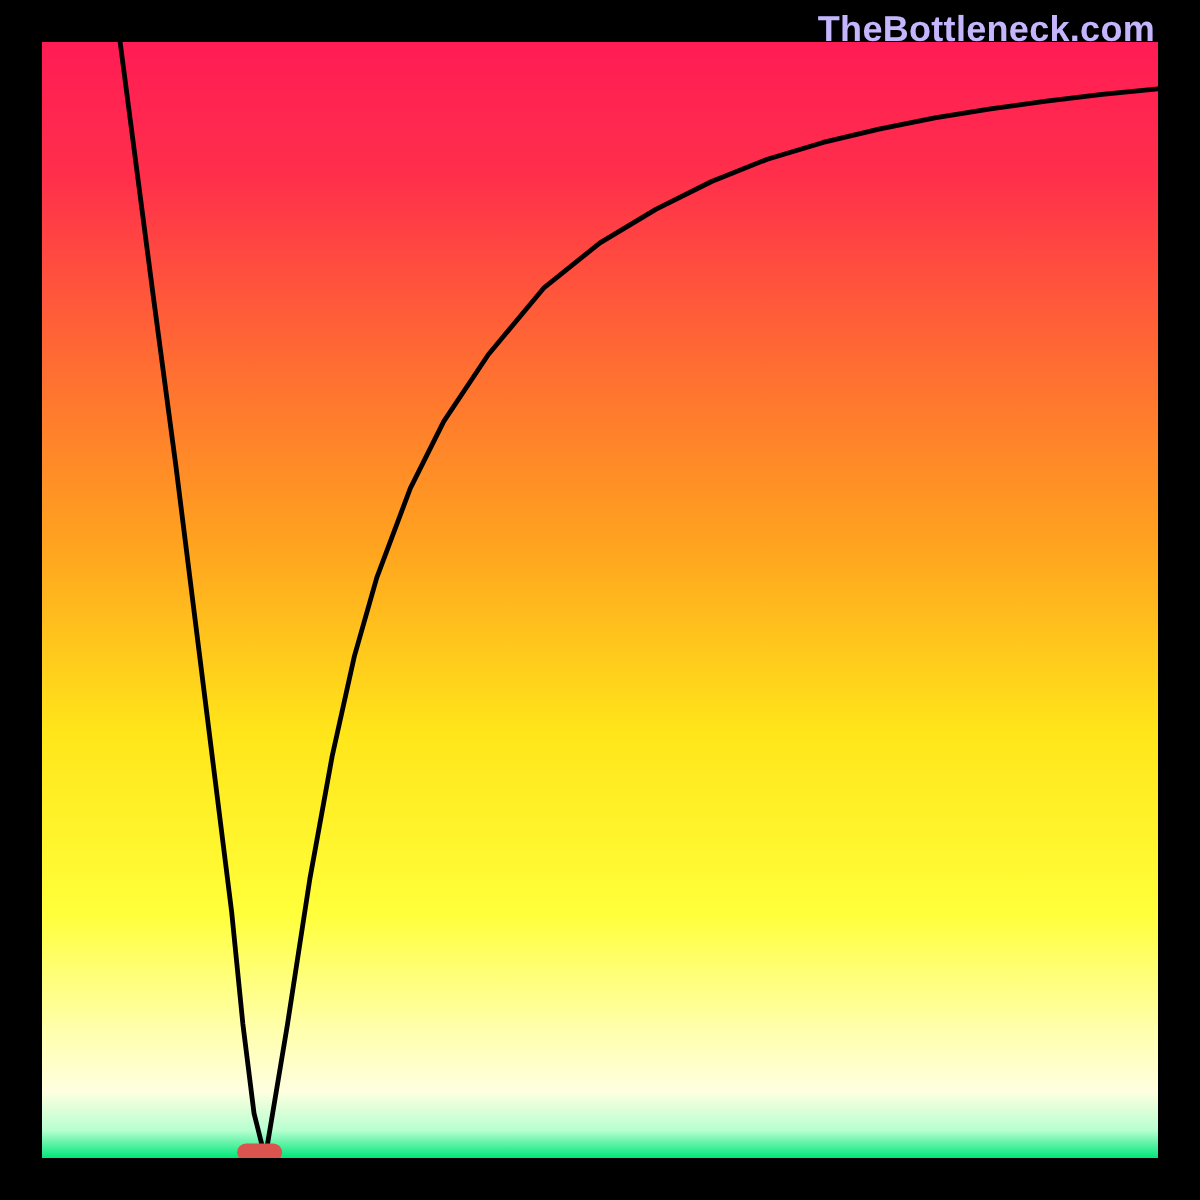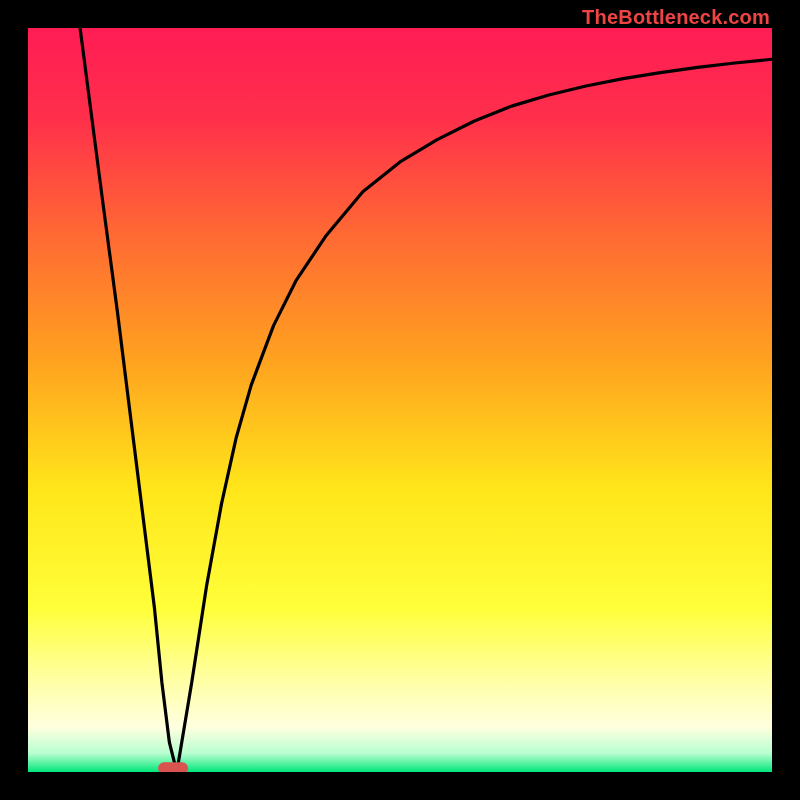--- a/index.html
+++ b/index.html
@@ -23,23 +23,23 @@
     left: 0;
     top: 0;
     width: 744px;
     height: 744px;
   }
   .watermark {
     position: absolute;
     top: 6px;
     right: 30px;
     font-family: Arial, Helvetica, sans-serif;
-    font-size: 20px;
+    font-size: 24px;
     font-weight: 600;
-    color: #ef4444;
+    color: #c4b5fd;
     letter-spacing: 0.2px;
   }
 </style>
 </head>
 <body>
 
 <div class="frame">
   <svg class="plot" viewBox="0 0 744 744">
     <defs>
       <linearGradient id="bg-grad" x1="0" y1="0" x2="0" y2="1">

